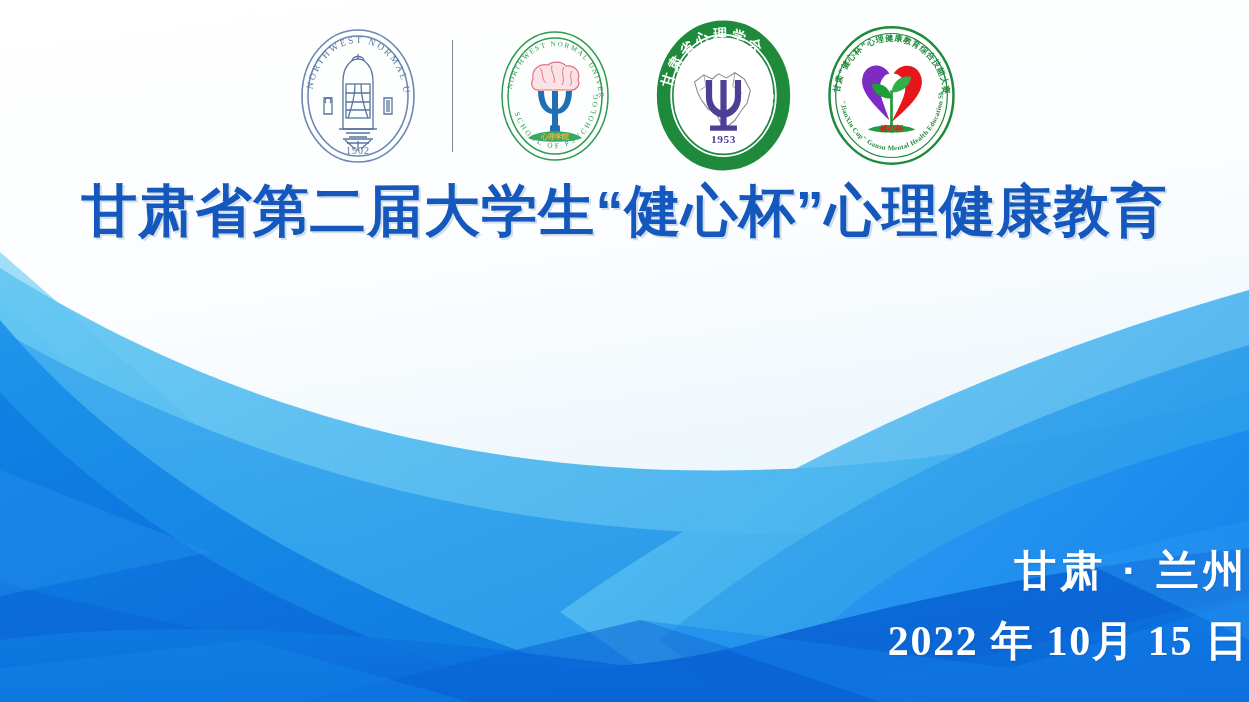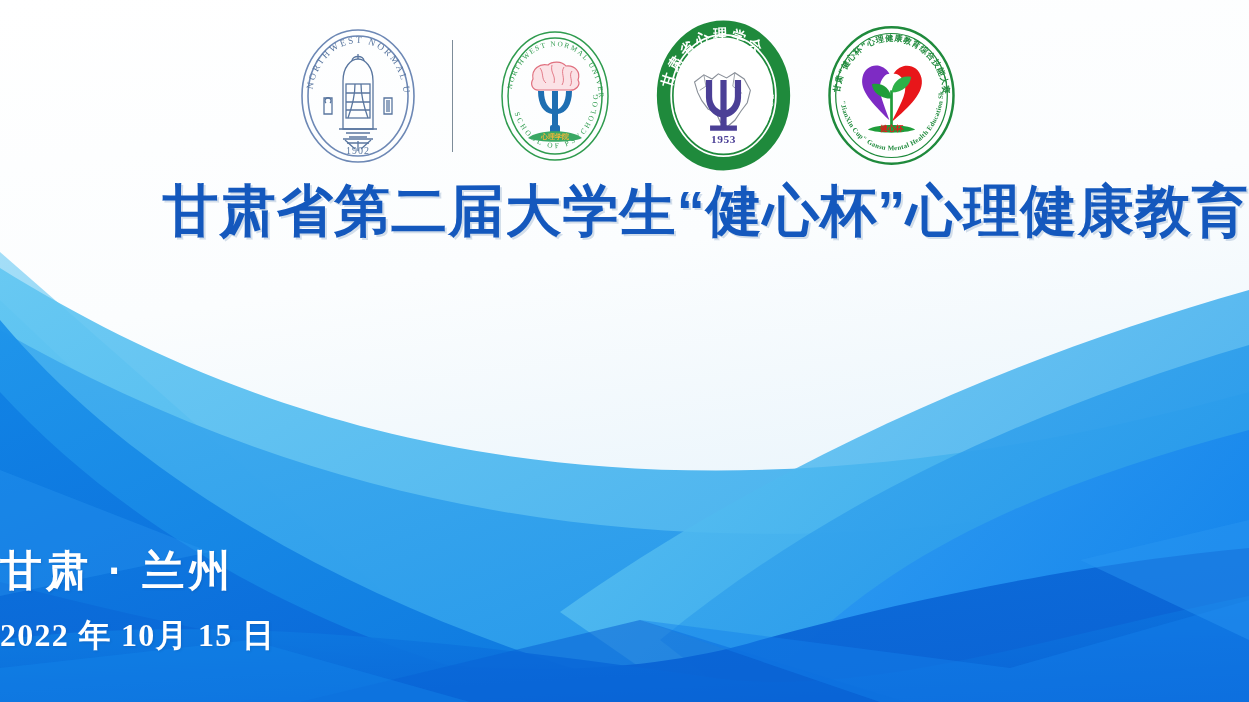--- a/index.html
+++ b/index.html
@@ -51,21 +51,21 @@
     margin: 0 18px 0 10px;
     align-self: center;
   }
   
   #title-block {
     position: absolute;
     top: 182px;
     left: 0;
     width: 1249px;
     z-index: 6;
-    text-align: right;
+    text-align: center;
   }
   .title-line {
     color: #1458bd;
     font-weight: 700;
     letter-spacing: 0.02em;
     text-shadow: 2px 2px 0 rgba(150,175,205,0.40);
     line-height: 1.05;
     white-space: nowrap;
   }
   #title-line-1 {
@@ -75,34 +75,34 @@
   #title-line-2 {
     font-size: 54px;
   }
   
   #footer-block {
     position: absolute;
     top: 548px;
     left: 0;
     width: 1249px;
     z-index: 6;
-    text-align: left;
+    text-align: right;
   }
   #footer-place {
     color: #ffffff;
     font-size: 42px;
     font-weight: 700;
     letter-spacing: 0.10em;
     line-height: 1.1;
     text-shadow: 1px 1px 2px rgba(20,70,140,0.25);
   }
   #footer-date {
     color: #ffffff;
     font-family: "Liberation Serif", "DejaVu Serif", serif;
-    font-size: 32px;
+    font-size: 42px;
     font-weight: 700;
     letter-spacing: 0.04em;
     margin-top: 24px;
     line-height: 1.1;
     text-shadow: 1px 1px 2px rgba(20,70,140,0.25);
   }
 </style>
 </head>
 <body>
 

